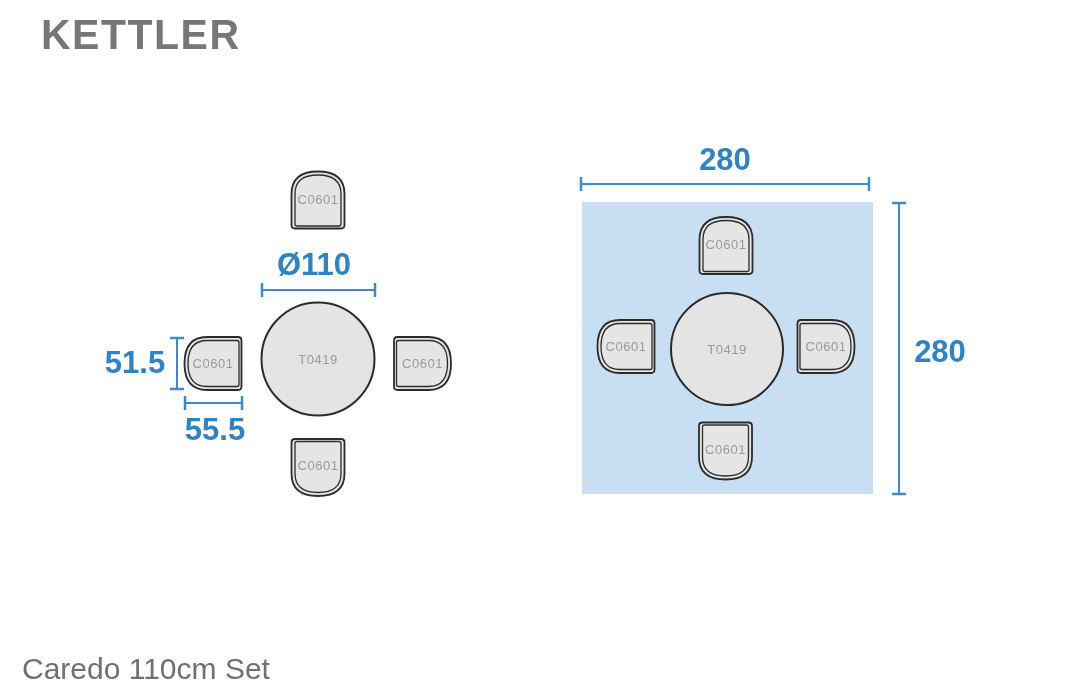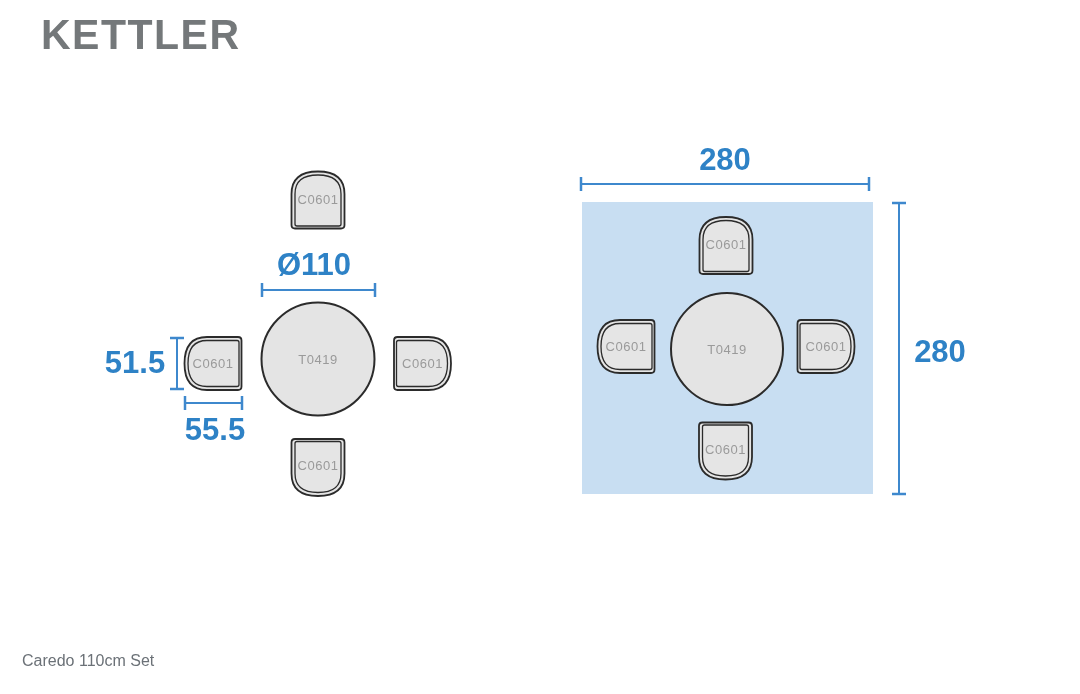--- a/index.html
+++ b/index.html
@@ -18,21 +18,21 @@
     font-size: 41px;
     font-weight: 800;
     letter-spacing: 1.5px;
     color: #74787a;
     transform: scaleY(1.02);
     margin-left: 19px;
   }
   .caption {
     position: absolute;
     top: 652px;
-    font-size: 16px;
+    font-size: 30px;
     color: #6b7177;
   }
   .caption.left  { left: 22px; }
   .caption.right { right: 22px; }
   svg.diagram { position: absolute; }
   .furn-outer { fill: #e5e5e5; stroke: #2b2b2b; stroke-width: 1.8px; }
   .furn-inner { fill: none;    stroke: #2b2b2b; stroke-width: 1.3px; }
   .table-top  { fill: #e4e4e4; stroke: #2b2b2b; stroke-width: 2px; }
   .part-label {
     font-family: "Liberation Sans", sans-serif;

